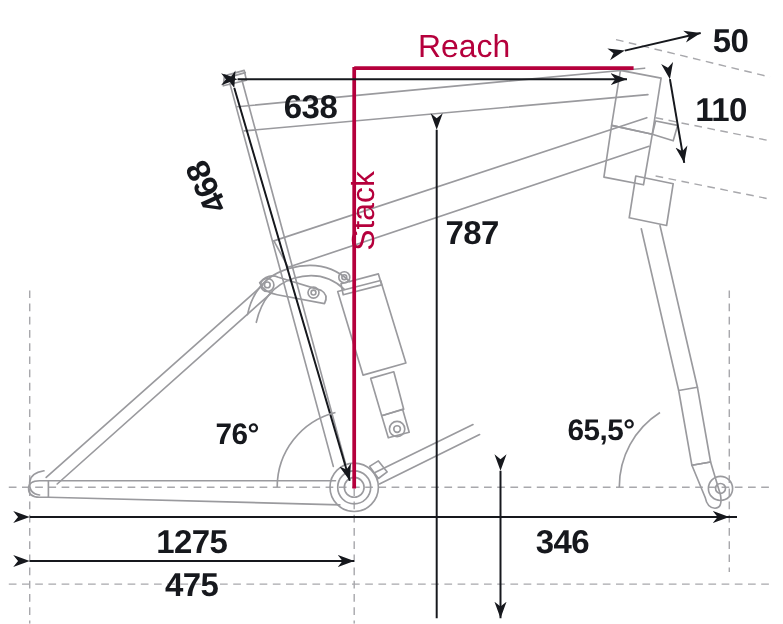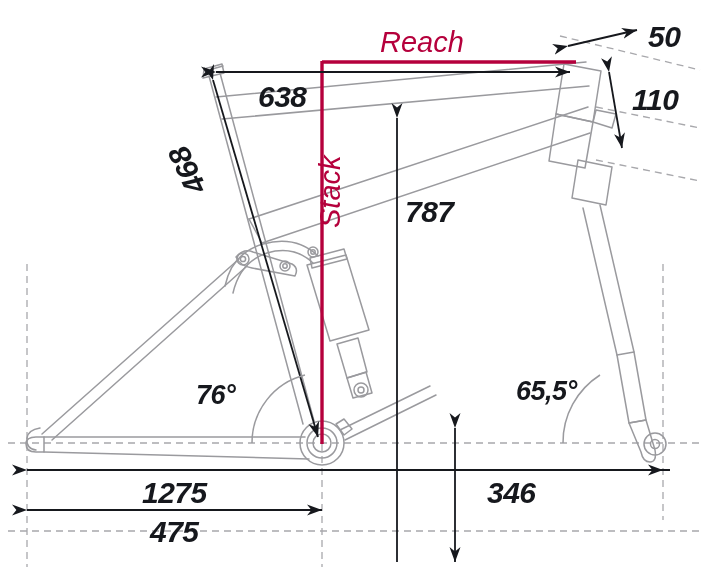--- a/index.html
+++ b/index.html
@@ -1,21 +1,21 @@
 <!DOCTYPE html>
 <html><head>
 <meta charset="utf-8">
 <style>
   html,body{margin:0;padding:0;background:#ffffff;}
   body{
     width:712px;height:567px;
     font-family:"Liberation Sans", sans-serif;
     overflow:hidden;position:relative;
   }
-  #stage{position:absolute;left:0;top:0;width:699px;height:567px;font-style:italic;}
+  #stage{position:absolute;left:0;top:0;width:699px;height:567px;}
   svg{display:block;}
   .dimlabel{
     font-family:"Liberation Sans", sans-serif;
     font-weight:bold;
     font-size:30px;
     fill:#16181d;
     letter-spacing:-0.5px;
   }
   .anglelabel{
     font-family:"Liberation Sans", sans-serif;

